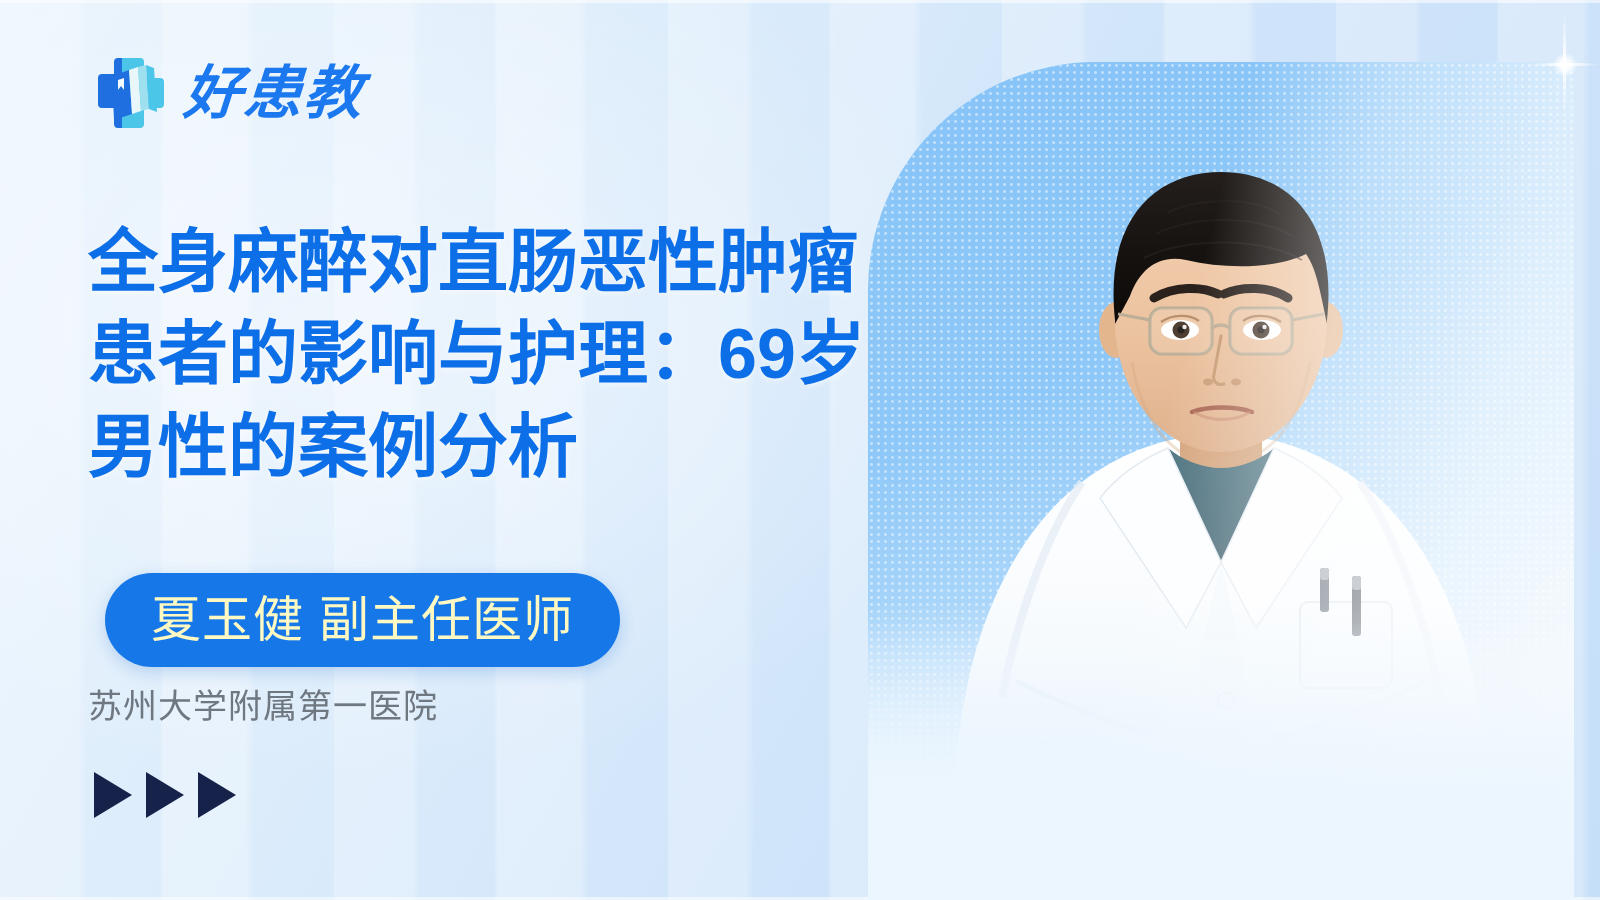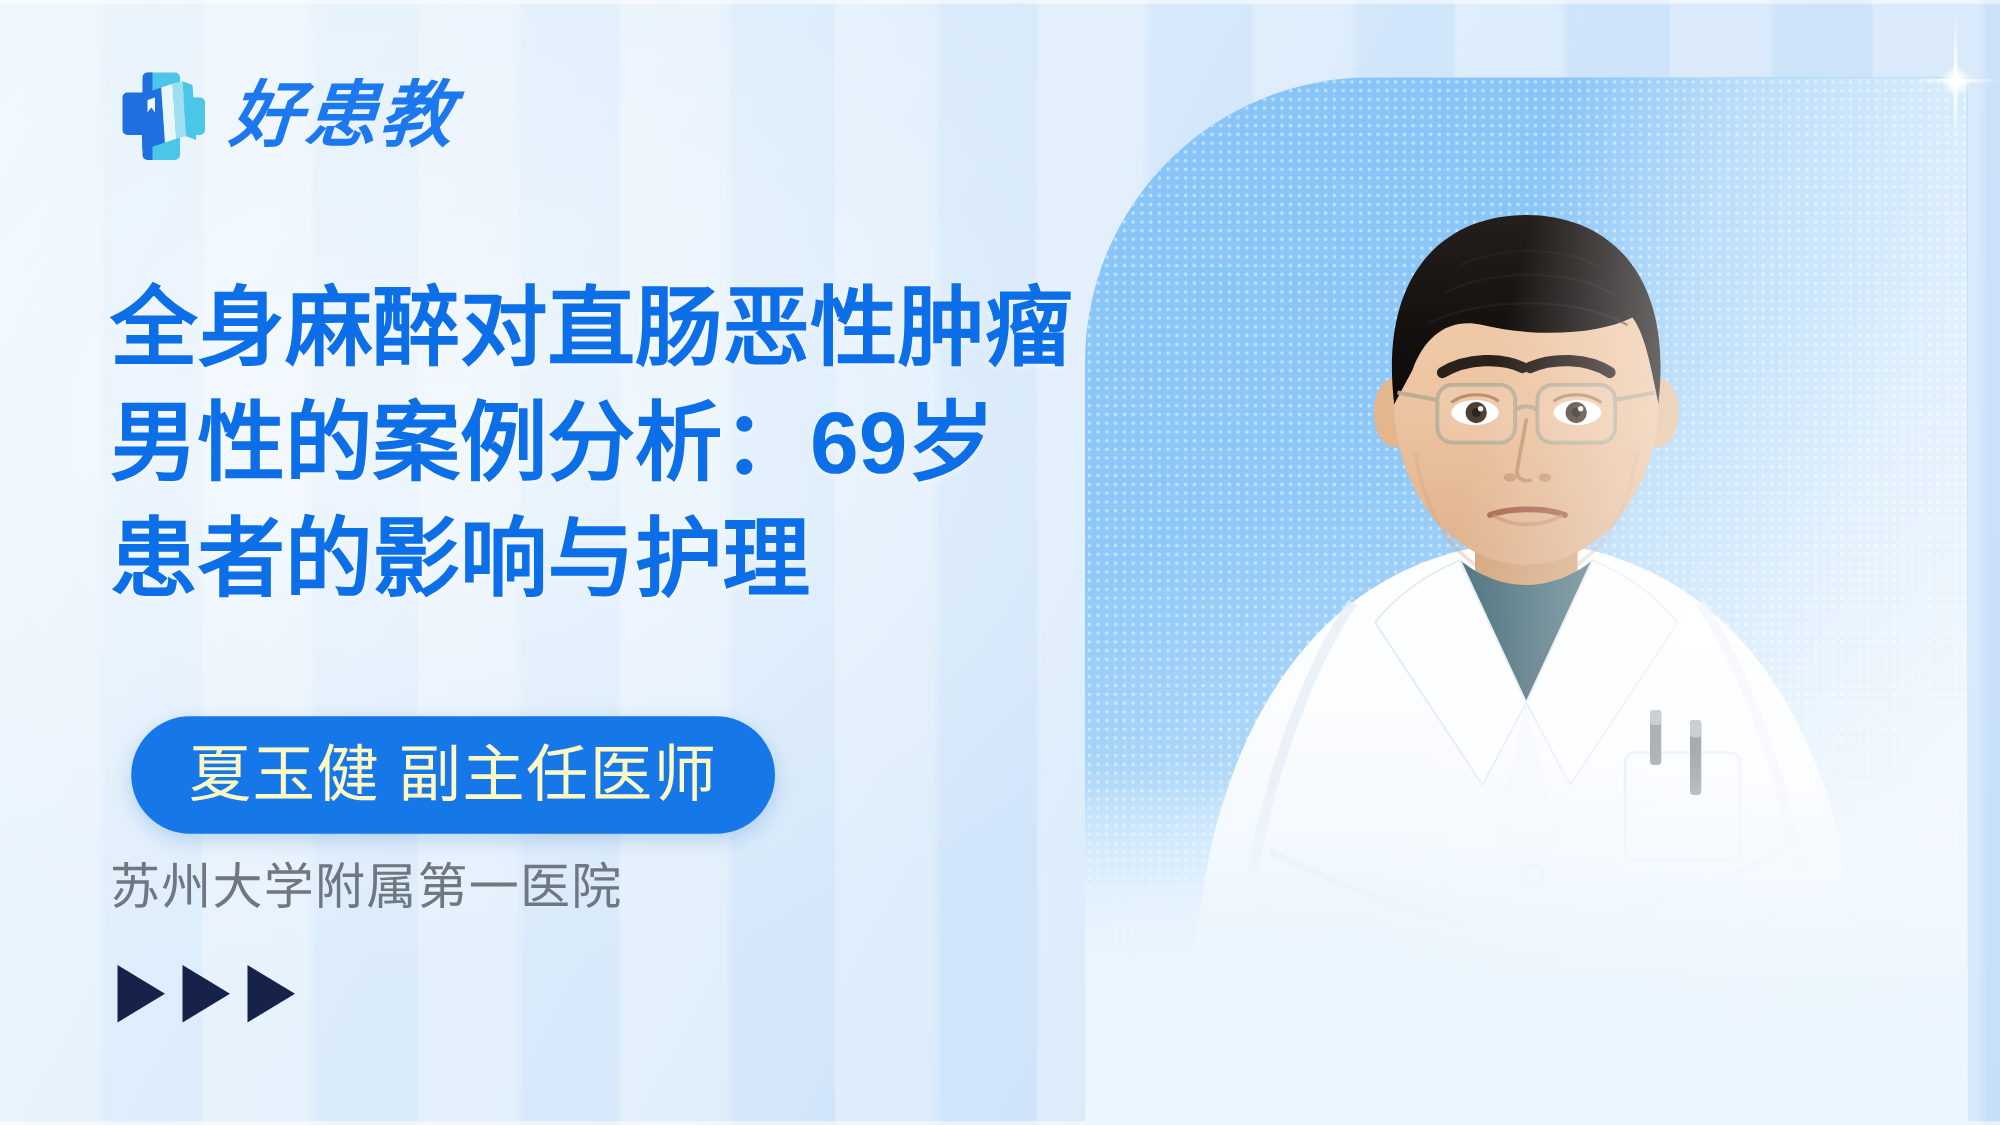--- a/index.html
+++ b/index.html
@@ -123,21 +123,21 @@
     line-height: 1;
     letter-spacing: 1px;
     white-space: nowrap;
   }
 
   
   .hospital {
     position: absolute;
     left: 88px;
     top: 686px;
-    font-size: 40px;
+    font-size: 34px;
     color: #6f7780;
     letter-spacing: 1px;
     line-height: 1.2;
     white-space: nowrap;
   }
 
   
   .arrows {
     position: absolute;
     left: 94px;
@@ -393,22 +393,22 @@
       <path d="M50 15 L58 13 L61 57 L53 59 Z" fill="#9fe0f0"></path>
       <path d="M58 13 L66 16 L69 60 L61 57 Z" fill="#4cc6e8"></path>
 
       <path d="M30 28 L36 26 L36 38 L33 34 L30 38 Z" fill="#f3fbfd"></path>
     </svg>
     <span class="logo-word">好患教</span>
   </div>
 
   <div class="title">
     <div>全身麻醉对直肠恶性肿瘤</div>
-    <div>男性的案例分析：69岁</div>
-    <div>患者的影响与护理</div>
+    <div>患者的影响与护理：69岁</div>
+    <div>男性的案例分析</div>
   </div>
 
   <div class="badge">
     <span class="badge-text">夏玉健 副主任医师</span>
   </div>
 
   <div class="hospital">苏州大学附属第一医院</div>
 
   <div class="arrows">
     <span class="arrow"></span>

